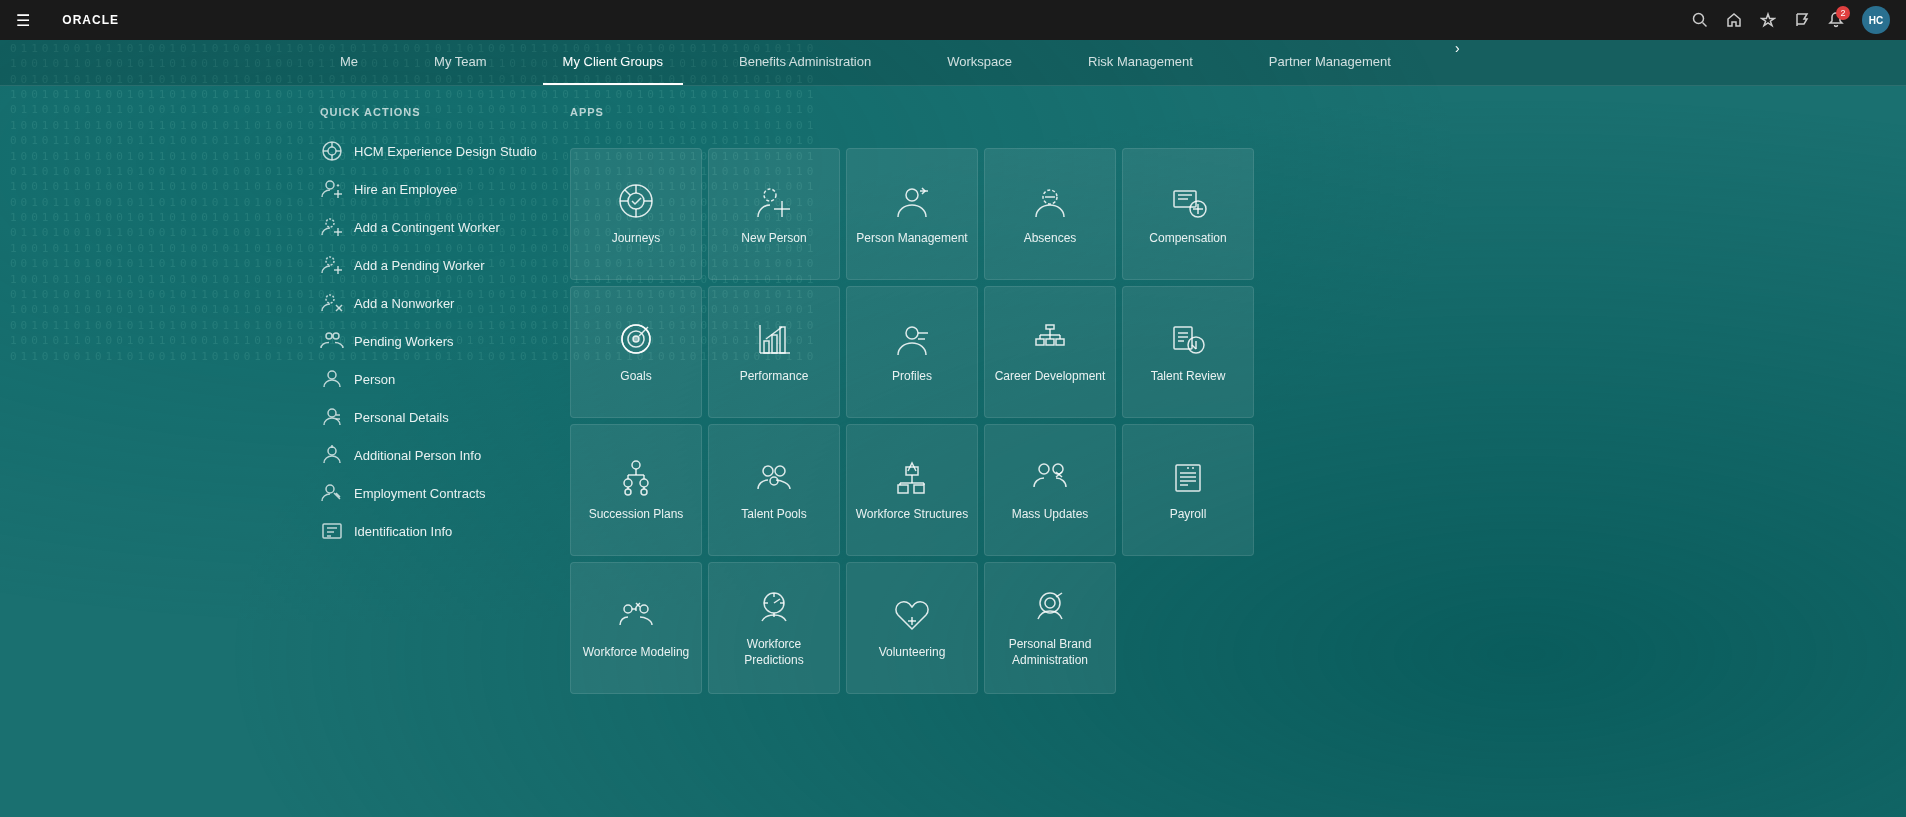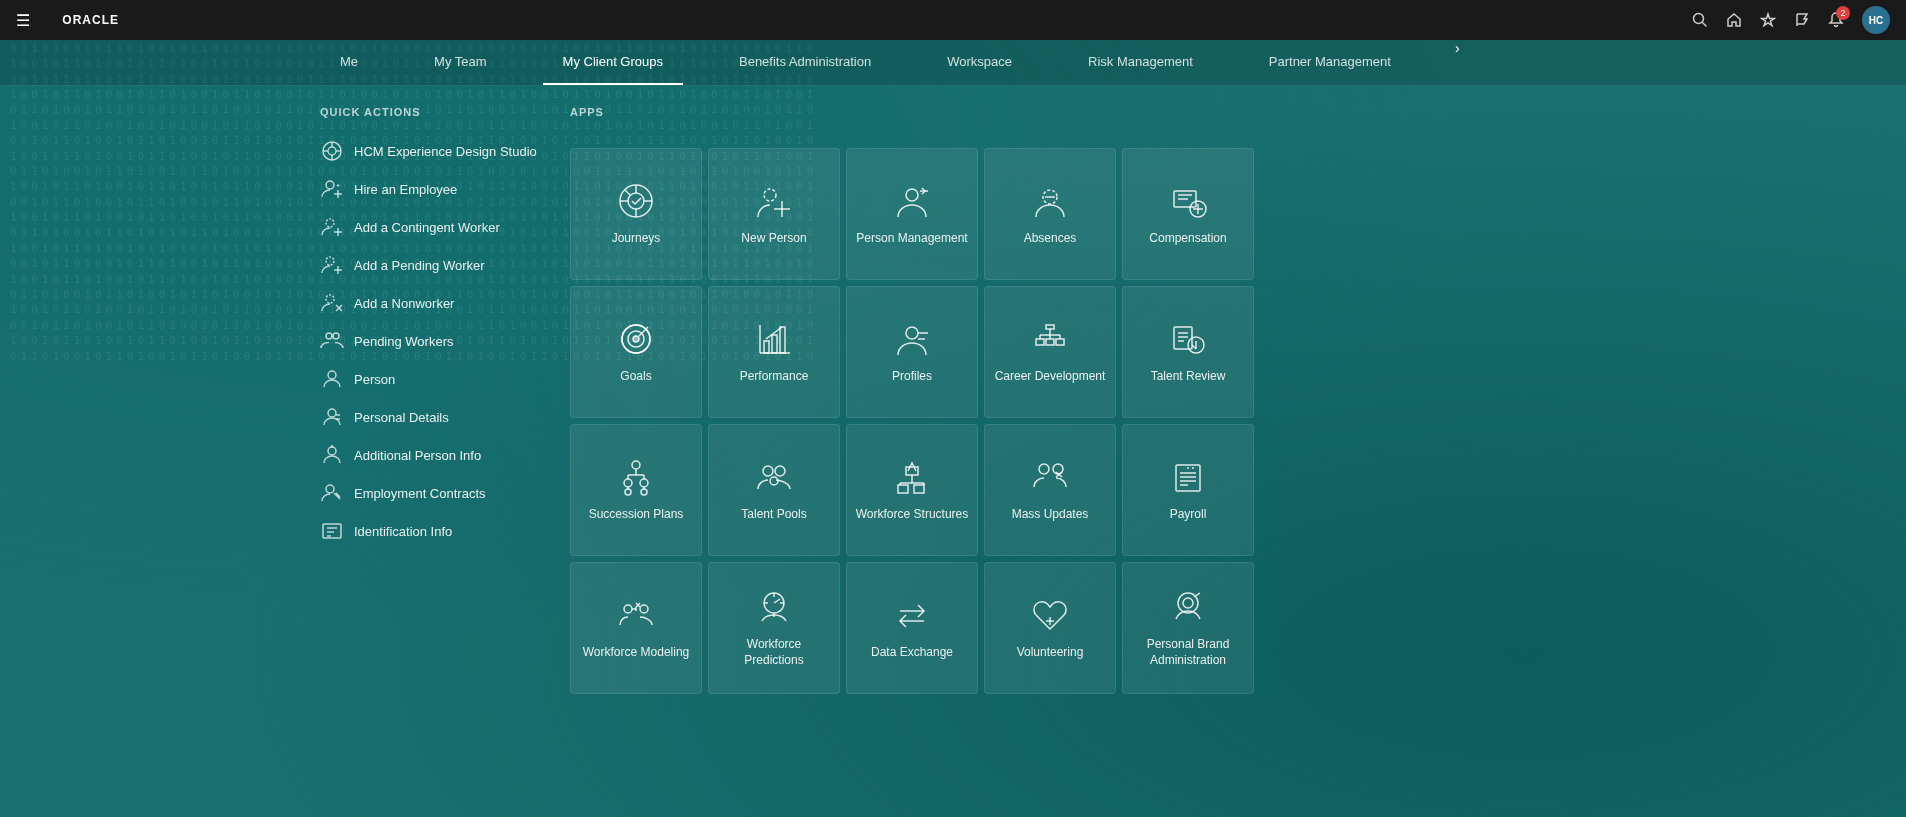--- a/index.html
+++ b/index.html
@@ -623,29 +623,20 @@
             <line x1="20" y1="6" x2="20" y2="10"></line>
           <line x1="30" y1="16" x2="26" y2="16"></line>
           <line x1="20" y1="26" x2="20" y2="30"></line>
           <line x1="10" y1="16" x2="14" y2="16"></line>
           <line x1="20" y1="16" x2="26" y2="12"></line>
           <path d="M8 34c2-4 6-6 12-6s10 2 12 6"></path>
         </svg>
         <span class="app-tile-label">Workforce Predictions</span>
       </div>
 
-      <div class="app-tile">
-        <svg class="app-tile-icon" viewBox="0 0 40 40" fill="none" stroke="rgba(255,255,255,0.85)" stroke-width="1.5">
-          <line x1="8" y1="16" x2="32" y2="16"></line>
-          <polyline points="26,10 32,16 26,22"></polyline>
-          <line x1="32" y1="26" x2="8" y2="26"></line>
-          <polyline points="14,20 8,26 14,32"></polyline>
-        </svg>
-        <span class="app-tile-label">Data Exchange</span>
-      </div>
 
       <div class="app-tile">
         <svg class="app-tile-icon" viewBox="0 0 40 40" fill="none" stroke="rgba(255,255,255,0.85)" stroke-width="1.5">
           <path d="M20 34l-14-14a8 8 0 0 1 11.3-11.3L20 12l2.7-3.3A8 8 0 0 1 34 20z"></path>
           <line x1="20" y1="22" x2="20" y2="30"></line>
             <line x1="16" y1="26" x2="24" y2="26"></line>
         </svg>
         <span class="app-tile-label">Volunteering</span>
       </div>
 

